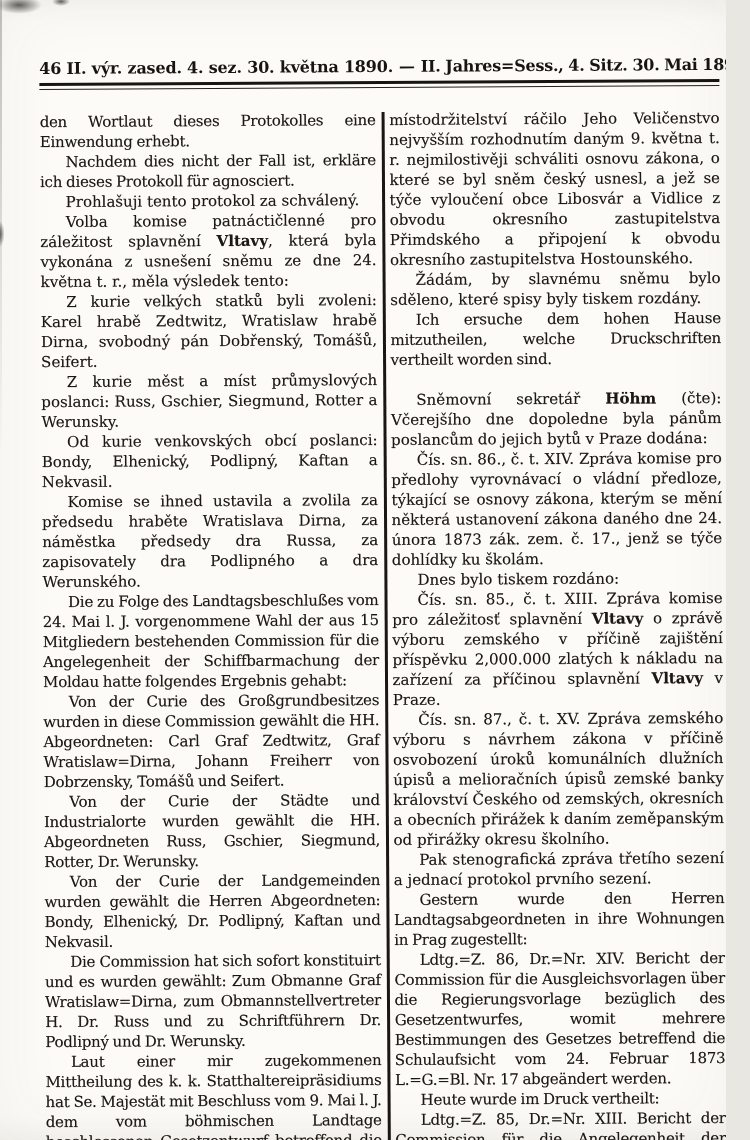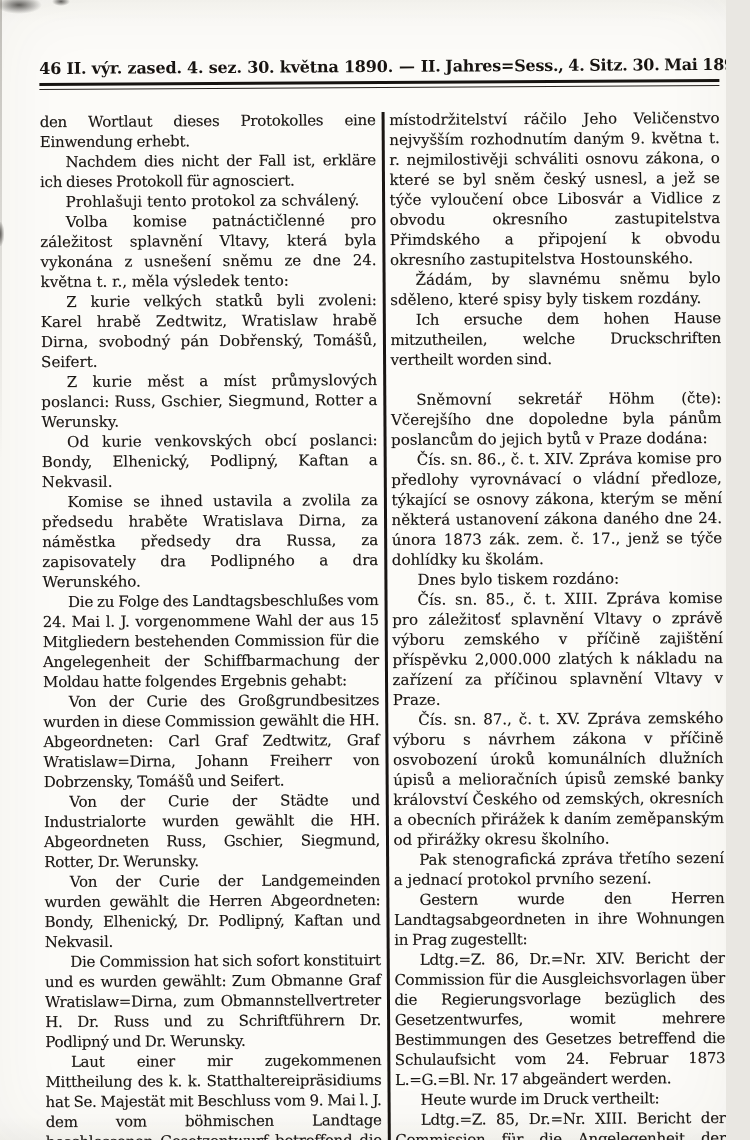--- a/index.html
+++ b/index.html
@@ -40,21 +40,21 @@
   
   .para {
     margin: 0; text-align: justify;
     font-size: 15px; line-height: 20px;
     color: #1c1815;
     text-shadow: 0.25px 0.25px 0 rgba(28,24,21,0.45);
   }
   .indent  { text-indent: 1.7em; }
   .fraktur { letter-spacing: -0.25px; word-spacing: -0.6px; }
   .gap-above { margin-top: 20px; }
-  .bw { font-weight: normal; }
+  .bw { font-weight: bold; }
   .rel { position: relative; }
   .speck {
     position: absolute; pointer-events: none;
     background: radial-gradient(ellipse at 50% 50%, rgba(20,18,15,0.65) 0%, rgba(20,18,15,0) 70%);
     filter: blur(0.6px);
   }
   .speck-corner { left: -4px; top: -4px; width: 46px; height: 18px; }
   .speck-corner2 { left: 52px; top: -3px; width: 18px; height: 9px; }
   .edge-mark { position: absolute; left: -1px; top: 222px; width: 5px; height: 24px;
     background: radial-gradient(ellipse at 0 50%, rgba(20,18,15,0.8) 0%, rgba(20,18,15,0) 80%);

